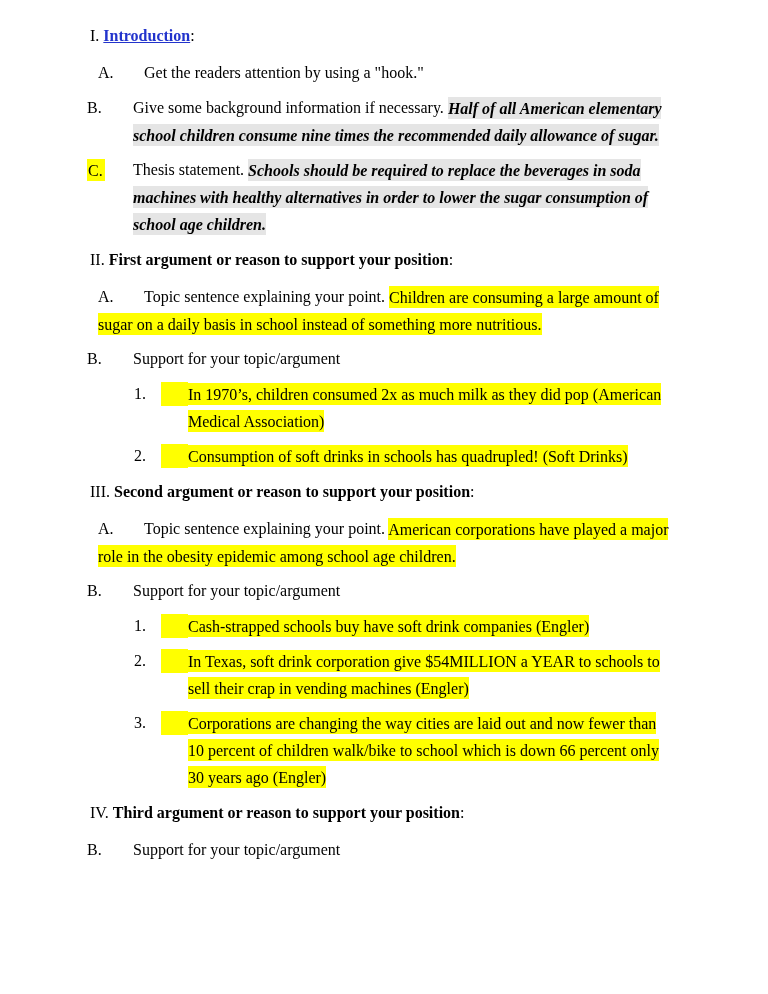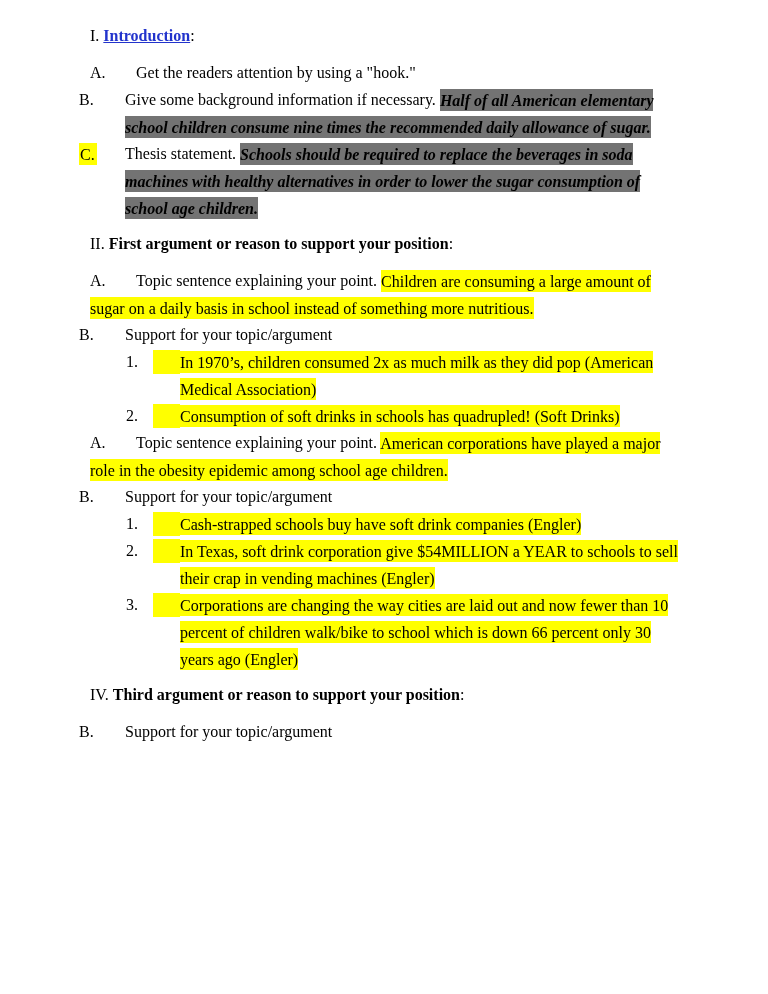--- a/index.html
+++ b/index.html
@@ -10,32 +10,32 @@
   }
   .doc {
     box-sizing: border-box;
     width: 768px; height: 994px;
     padding: 13px 90px 30px 90px;
     font-family: "Liberation Serif", "DejaVu Serif", serif;
     font-size: 16px;
     line-height: 27px;
     color: #000000;
   }
-  .doc p { margin: 0; text-align: left; }
+  .doc p { margin: 8px; text-align: left; }
   p.heading { margin: 9px 0 10px 0; }
   .bold { font-weight: bold; }
   a.link {
     color: #2233cc;
     font-weight: bold;
     text-decoration: underline;
     cursor: pointer;
   }
   .hl  { background: #ffff00; padding: 2.5px 0; }
   .hlbi {
-    background: #737373; padding: 2.5px 0;
+    background: #e5e5e5; padding: 2.5px 0;
     font-weight: bold; font-style: italic;
   }
   .marker {
     display: inline-block;
     line-height: 19px;
     padding: 2.5px 0;
     vertical-align: baseline;
   }
   .marker .hl { padding: 2.5px 2px 2.5px 1px; }
   p.a-item .marker { width: 46px; }
@@ -50,20 +50,21 @@
 <div class="doc">
     <p class="heading"><span class="plain">I. </span><a class="link" href="#">Introduction</a><span class="plain">:</span></p>
     <p class="a-item"><span class="marker">A.</span><span class="plain">Get the readers attention by using a "hook."</span></p>
     <p class="b-item"><span class="marker">B.</span><span class="plain">Give some background information if necessary. </span><span class="hlbi">Half of all American elementary school children consume nine times the recommended daily allowance of sugar.</span></p>
     <p class="b-item"><span class="marker"><span class="hl">C.</span></span><span class="plain">Thesis statement. </span><span class="hlbi">Schools should be required to replace the beverages in soda machines with healthy alternatives in order to lower the sugar consumption of school age children.</span></p>
     <p class="heading"><span class="plain">II. </span><span class="bold">First argument or reason to support your position</span><span class="plain">:</span></p>
     <p class="a-item"><span class="marker">A.</span><span class="plain">Topic sentence explaining your point. </span><span class="hl">Children are consuming a large amount of sugar on a daily basis in school instead of something more nutritious.</span></p>
     <p class="b-item"><span class="marker">B.</span><span class="plain">Support for your topic/argument</span></p>
     <p class="num-item"><span class="marker hl">1.</span><span class="hl">In 1970’s, children consumed 2x as much milk as they did pop (American Medical Association)</span></p>
     <p class="num-item"><span class="marker hl">2.</span><span class="hl">Consumption of soft drinks in schools has quadrupled! (Soft Drinks)</span></p>
+    <p class="heading"><span class="plain">III. </span><span class="bold">Second argument or reason to support your position</span><span class="plain">:</span></p>
     <p class="a-item"><span class="marker">A.</span><span class="plain">Topic sentence explaining your point. </span><span class="hl">American corporations have played a major role in the obesity epidemic among school age children.</span></p>
     <p class="b-item"><span class="marker">B.</span><span class="plain">Support for your topic/argument</span></p>
     <p class="num-item"><span class="marker hl">1.</span><span class="hl">Cash-strapped schools buy have soft drink companies (Engler)</span></p>
     <p class="num-item"><span class="marker hl">2.</span><span class="hl">In Texas, soft drink corporation give $54MILLION a YEAR to schools to sell their crap in vending machines (Engler)</span></p>
     <p class="num-item"><span class="marker hl">3.</span><span class="hl">Corporations are changing the way cities are laid out and now fewer than 10 percent of children walk/bike to school which is down 66 percent only 30 years ago (Engler)</span></p>
     <p class="heading"><span class="plain">IV. </span><span class="bold">Third argument or reason to support your position</span><span class="plain">:</span></p>
     <p class="b-item"><span class="marker">B.</span><span class="plain">Support for your topic/argument</span></p>
   </div>
 
 </body></html>

